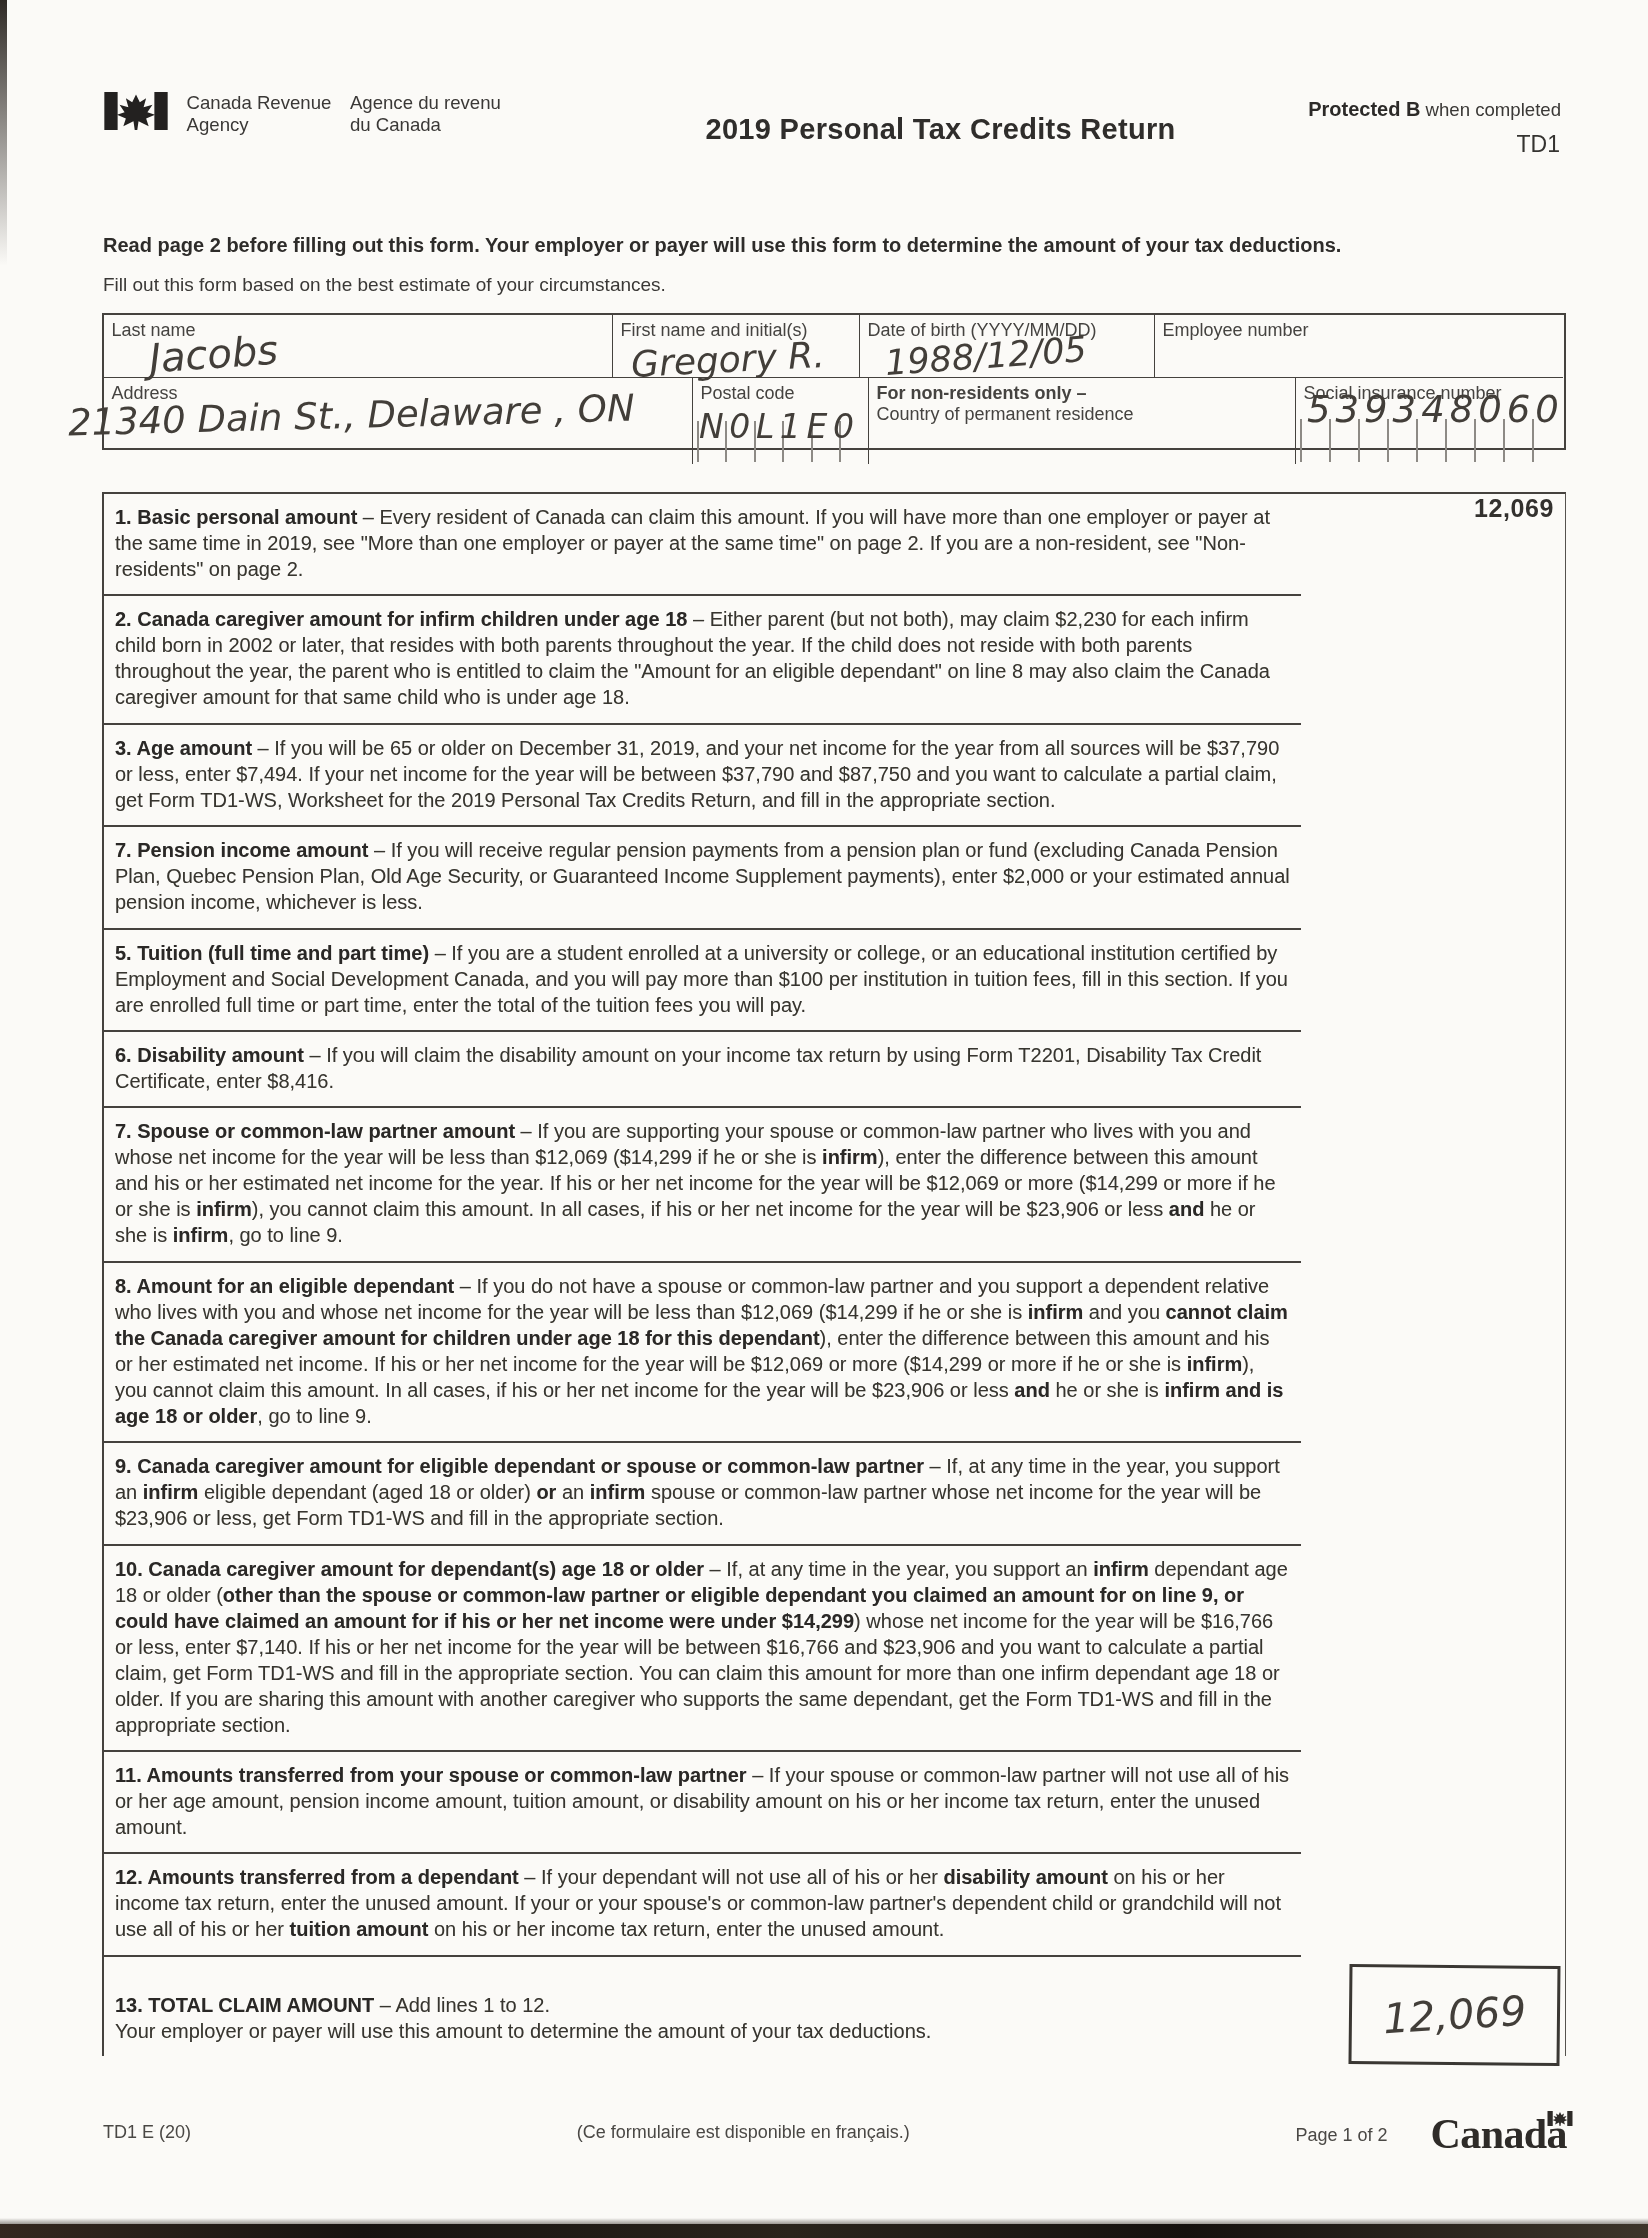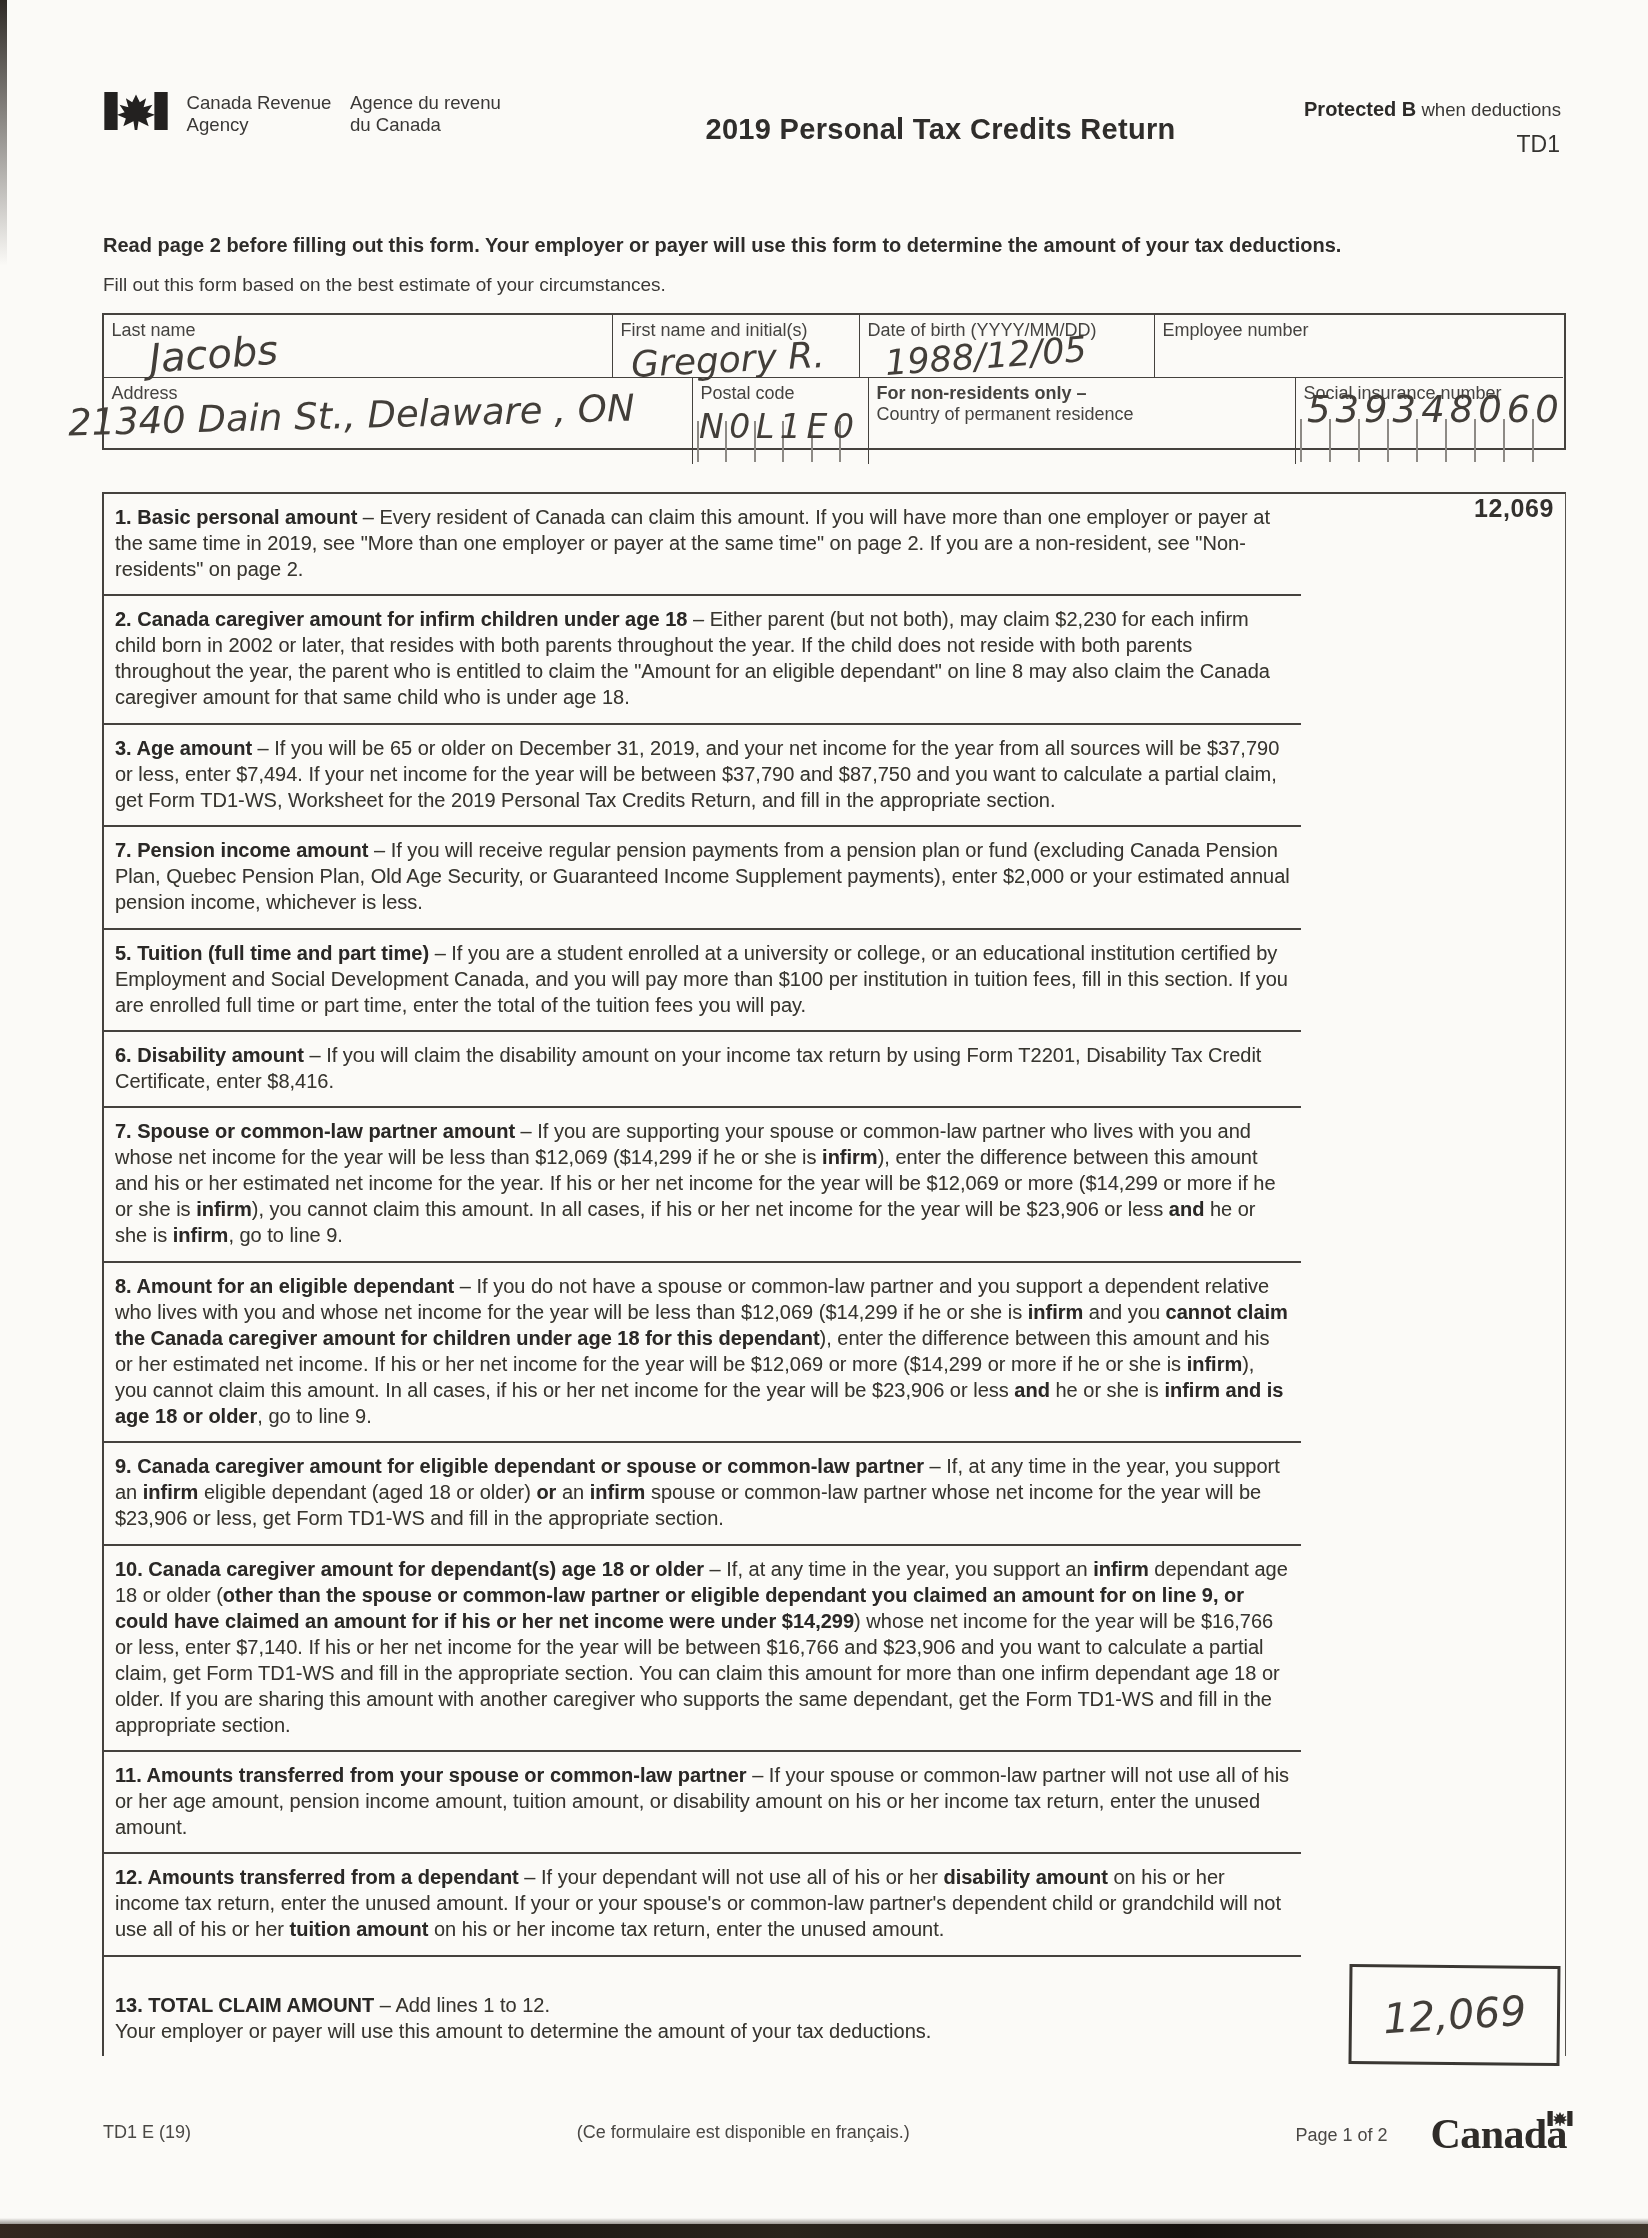--- a/index.html
+++ b/index.html
@@ -83,21 +83,21 @@
     <div class="agency-col">
       <div>Canada Revenue</div>
       <div>Agency</div>
     </div>
     <div class="agency-col">
       <div>Agence du revenu</div>
       <div>du Canada</div>
     </div>
   </div>
   <div id="title">2019 Personal Tax Credits Return</div>
-  <div id="protected"><b>Protected B</b><span> when deductions</span></div>
+  <div id="protected"><b>Protected B</b><span> when completed</span></div>
   <div id="form-code">TD1</div>
 
   <div id="intro-bold">Read page 2 before filling out this form. Your employer or payer will use this form to determine the amount of your tax deductions.</div>
   <div id="intro-line2">Fill out this form based on the best estimate of your circumstances.</div>
 
   <div id="identity">
 
     <div class="cell" style="left:0;top:0;width:508px;height:62px;">
       <div class="lbl">Last name</div>
     </div>
@@ -215,21 +215,21 @@
 Your employer or payer will use this amount to determine the amount of your tax deductions.</span></div>
         <div class="sec-amt">
           <div class="total-box">
             <span class="hand total-val">12,069</span>
           </div>
         </div>
       </div>
     </div>
 
   <div id="footer">
-    <div class="f-version">TD1 E (19)</div>
+    <div class="f-version">TD1 E (20)</div>
     <div class="f-french">(Ce formulaire est disponible en français.)</div>
     <div class="f-page">Page 1 of 2</div>
     <div id="wordmark"><span>Canada</span><svg width="26" height="15" viewBox="0 0 100 60">
       <rect x="0" y="0" width="21" height="60" fill="#2e2b28"></rect>
       <rect x="79" y="0" width="21" height="60" fill="#2e2b28"></rect>
       <path fill="#2e2b28" d="M50 4 L56 16 L66 10 L62 24 L76 20 L68 32 L80 36 L66 42 L70 54 L54 46 L52 60 L48 60 L46 46 L30 54 L34 42 L20 36 L32 32 L24 20 L38 24 L34 10 L44 16 Z"></path>
     </svg></div>
   </div>
 
   <div id="edge-bottom-fade"></div>

